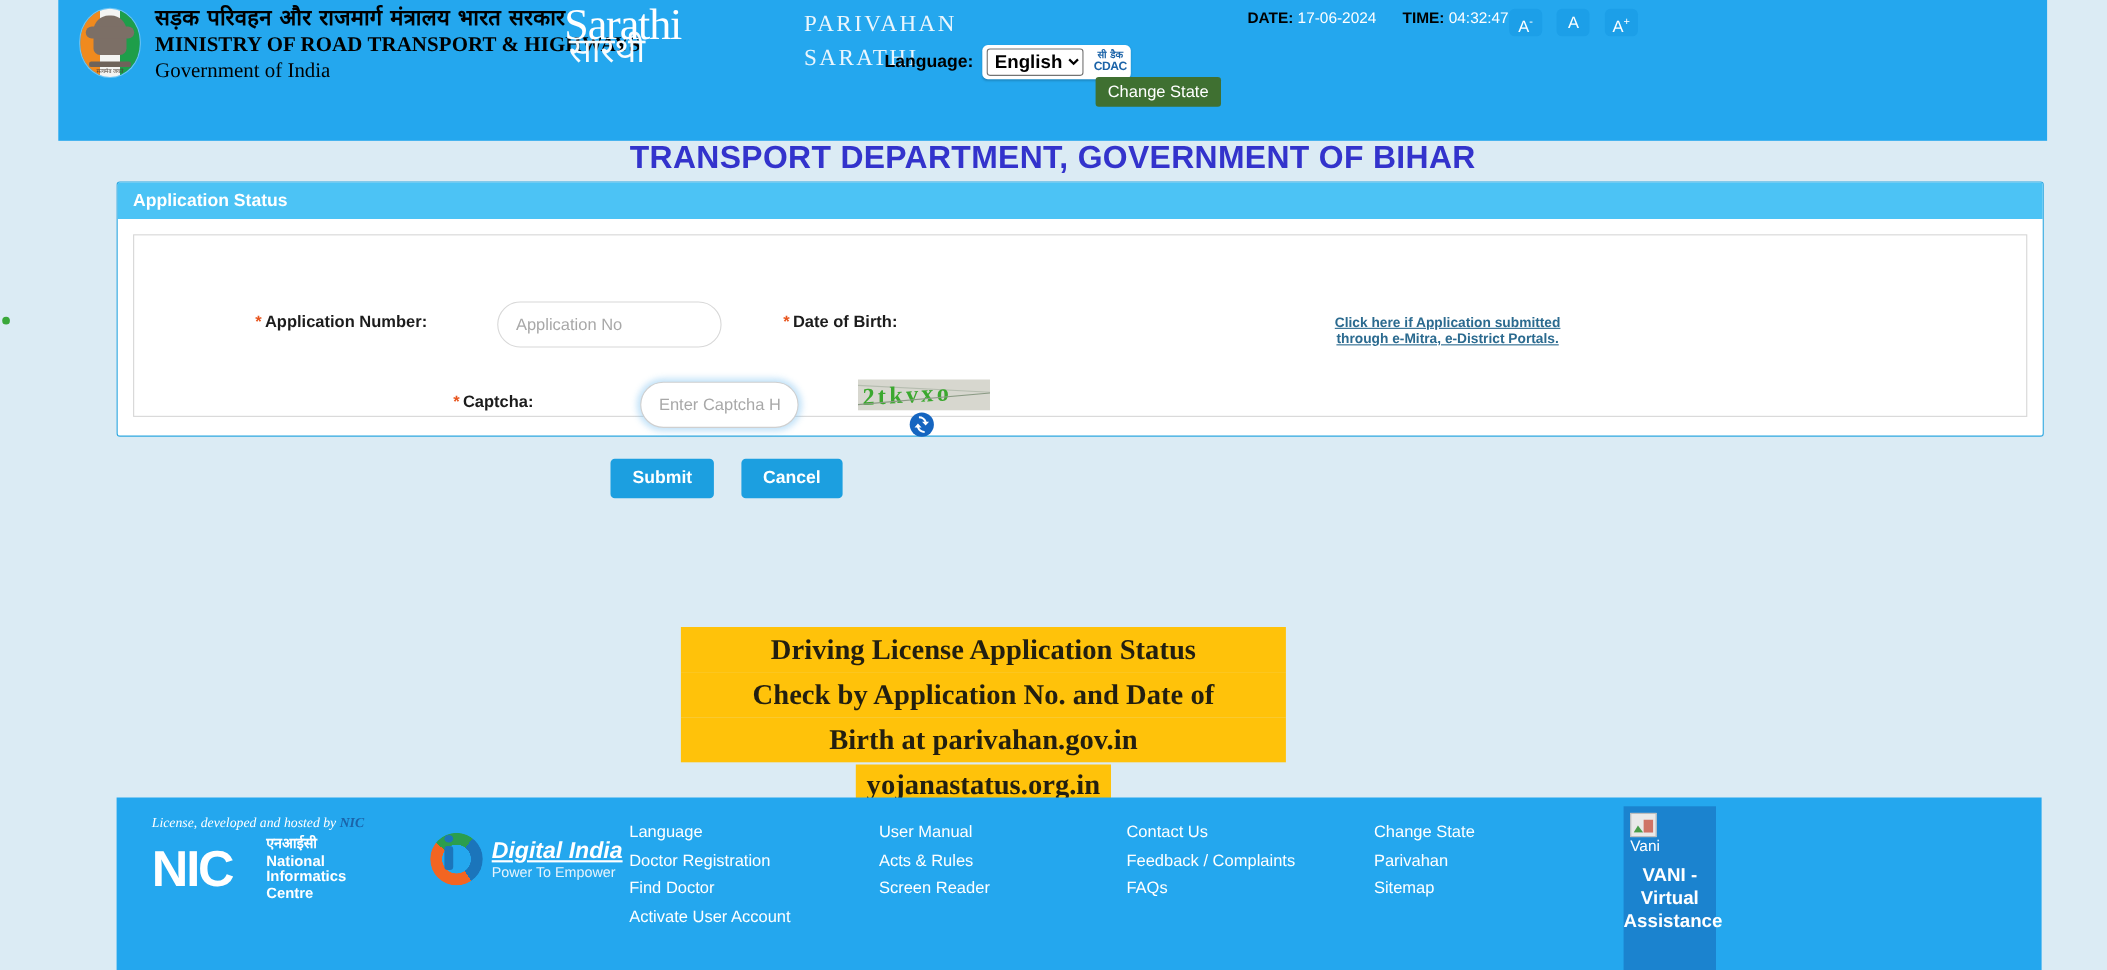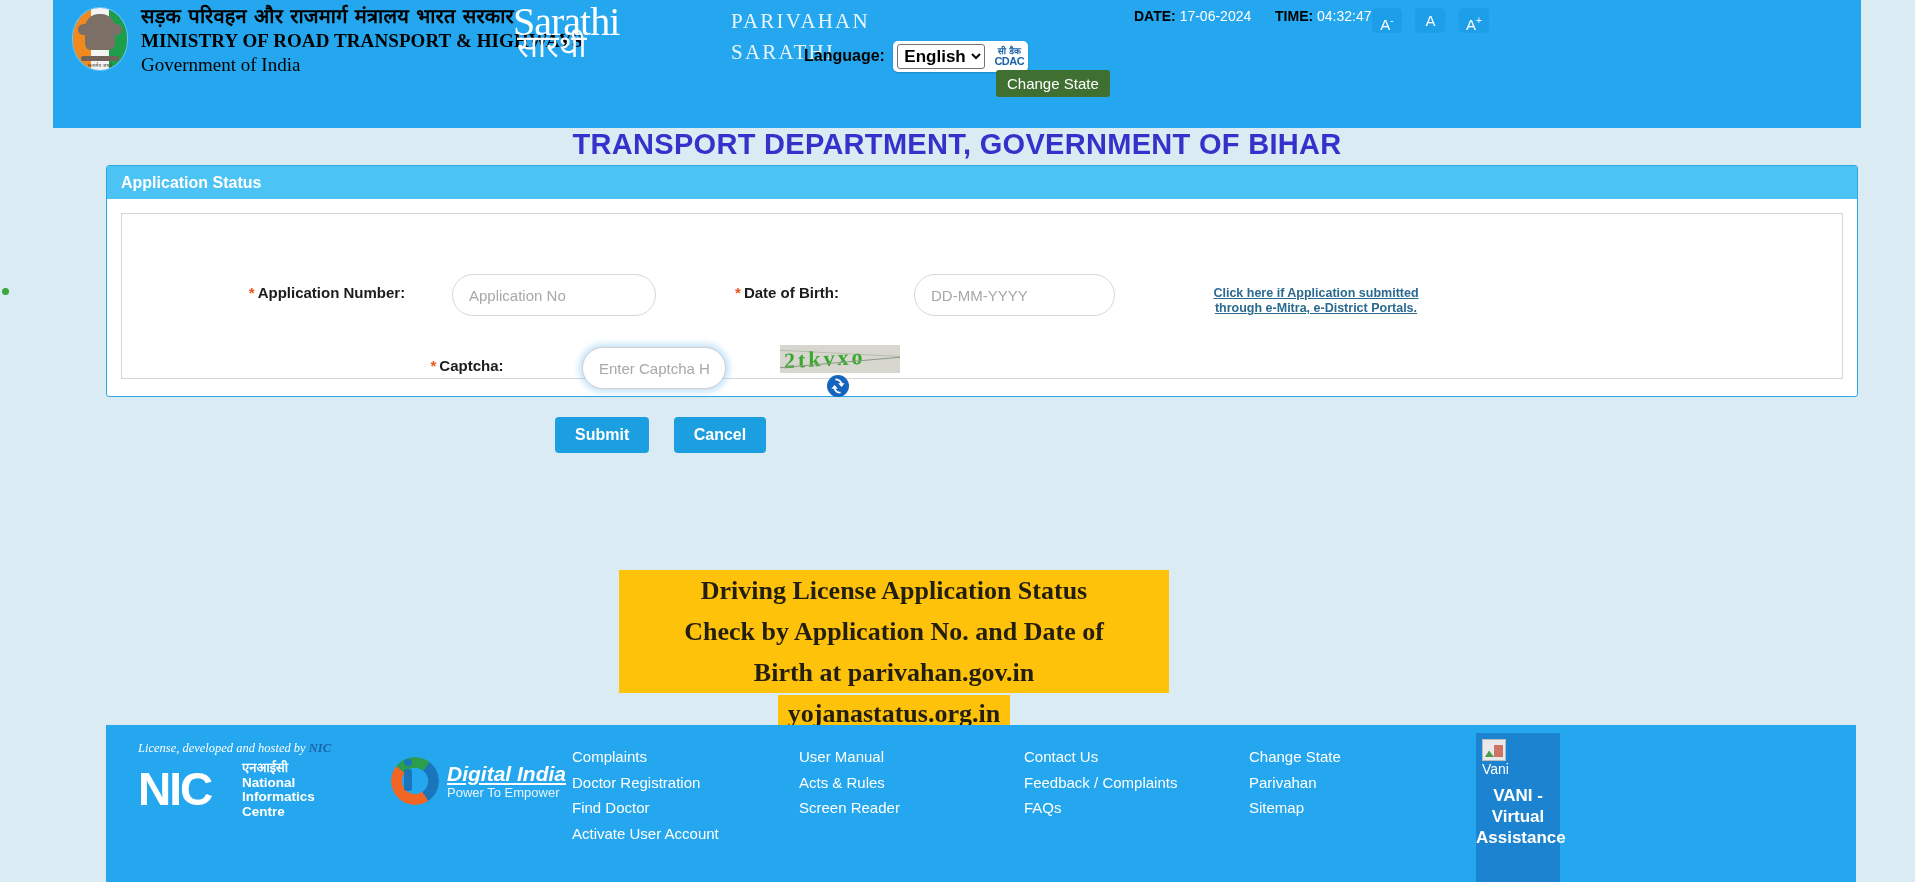--- a/index.html
+++ b/index.html
@@ -163,21 +163,21 @@
   .panel-body{
     position:relative;
     margin:14px;
     height:164px;
     border:1px solid #d6d6d6;
     background:#fff;
   }
   .req{color:#e8561f;font-weight:700;margin-right:3px;}
   .flabel{
     position:absolute;font-size:15px;font-weight:700;color:#1c1c1c;
-    text-align:center;white-space:nowrap;
+    text-align:left;white-space:nowrap;
   }
   .pill-input{
     position:absolute;
     border:1px solid #d8d8d8;border-radius:22px;
     background:#fff;
     font-family:"Liberation Sans",sans-serif;
     font-size:15px;color:#a21caf;
     padding:4px 16px;height:32px;
     outline:none;
   }
@@ -382,21 +382,20 @@
     <div class="panel-body">
 
       <div class="flabel" style="left:110px;top:70px;width:190px;">
         <span class="req">*</span><span>Application Number:</span>
       </div>
       <input class="pill-input" style="left: 330px; top: 60px; width: 170px;" placeholder="Application No">
 
       <div class="flabel" style="left:590px;top:70px;width:150px;">
         <span class="req">*</span><span>Date of Birth:</span>
       </div>
-      <input class="pill-input" style="left: 792px; top: 60px; width: 167px;" placeholder="DD-MM-YYYY">
 
       <a class="emitra-link">Click here if Application submitted through e-Mitra, e-District Portals.</a>
 
       <div class="flabel" style="left:290px;top:143px;width:110px;">
         <span class="req">*</span><span>Captcha:</span>
       </div>
       <input class="pill-input focused" style="left: 460px; top: 133px; width: 110px;" placeholder="Enter Captcha Here">
 
       <div class="captcha-img">
         <div class="line2"></div>
@@ -446,21 +445,21 @@
     <div class="di-logo">
       <div class="di-swirl"></div>
       <div class="di-i"></div>
       <div class="di-text">
         <span class="t1">Digital India</span>
         <span class="t2">Power To Empower</span>
       </div>
     </div>
 
     <div class="fcol" style="left:466px;">
-      <a>Complaints</a>
+      <a>Language</a>
       <a>Doctor Registration</a>
       <a>Find Doctor</a>
       <a>Activate User Account</a>
     </div>
 
     <div class="fcol" style="left:693px;">
       <a>User Manual</a>
       <a>Acts &amp; Rules</a>
       <a>Screen Reader</a>
     </div>

